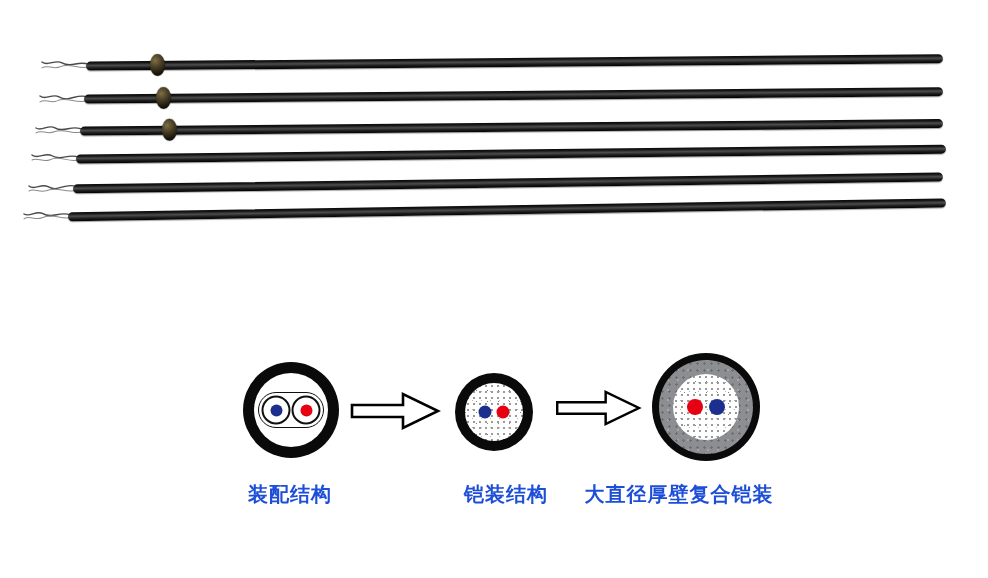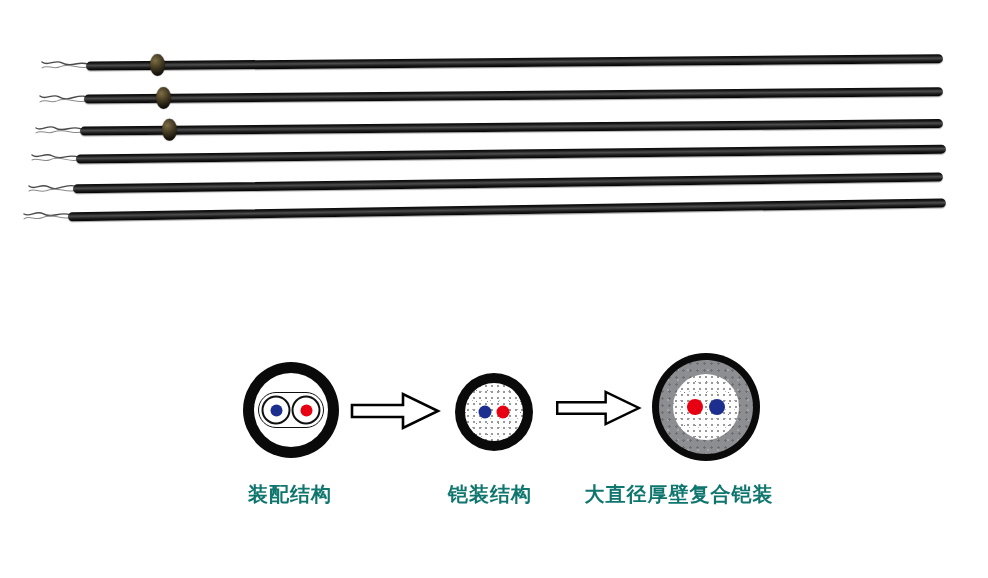--- a/index.html
+++ b/index.html
@@ -97,24 +97,24 @@
   
   .arrow { position: absolute; }
   .arrow polygon { fill: #ffffff; stroke: #000; stroke-width: 2.6; stroke-linejoin: miter; }
   .arrow1 { left: 350px; top: 391px; width: 92px; height: 40px; }
   .arrow2 { left: 556px; top: 389px; width: 86px; height: 38px; }
 
   
   .cap {
     position: absolute; top: 481px;
     text-align: center; font-weight: bold; font-size: 20px;
-    color: #0f766e; letter-spacing: 1px; white-space: nowrap;
+    color: #1d4ed8; letter-spacing: 1px; white-space: nowrap;
   }
   .cap1 { left: 210px; width: 160px; }
-  .cap2 { left: 410px; width: 160px; }
+  .cap2 { left: 426px; width: 160px; }
   .cap3 { left: 536px; width: 286px; }
 </style>
 </head>
 <body>
 
 <div class="stage">
 
   <div class="photo">
 
     <div class="rod-assembly" style="left:40px; top:54px; width:903px; transform:rotate(-0.5deg);">

